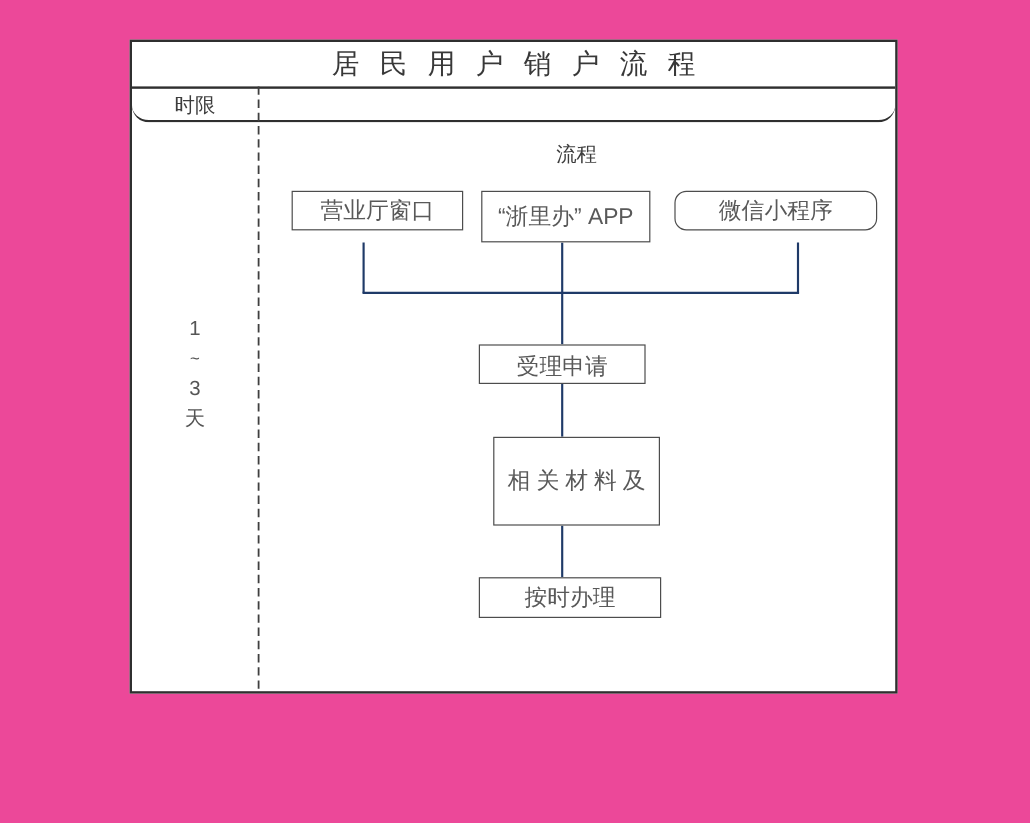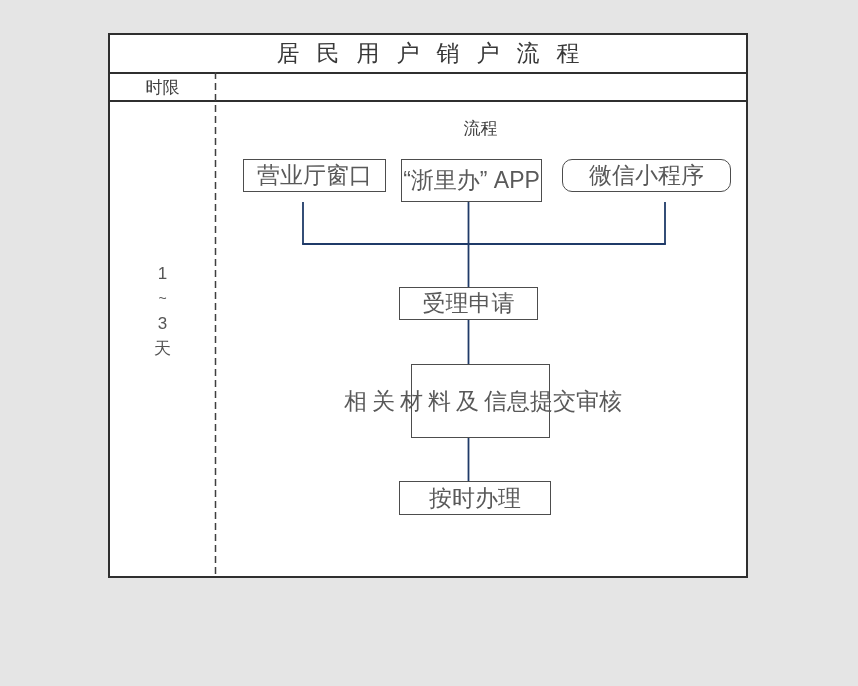--- a/index.html
+++ b/index.html
@@ -2,21 +2,21 @@
 <html><head>
 <meta charset="utf-8">
 <style>
   * { margin: 0; padding: 0; box-sizing: border-box; }
   html, body {
     width: 858px; height: 686px;
     background: #ffffff;
     font-family: "Liberation Sans", "DejaVu Sans", sans-serif;
     overflow: hidden;
   }
-  .canvas { position: relative; width: 858px; height: 686px; background: #e5e5e5; }
+  .canvas { position: relative; width: 858px; height: 686px; background: #ec4899; }
 
   .frame {
     position: absolute; left: 108px; top: 33px;
     width: 640px; height: 545px;
     border: 2px solid #2f2f2f;
     background: #ffffff;
   }
 
   .title-row {
     position: absolute; left: 0; top: 0; width: 636px; height: 39px;
@@ -26,20 +26,21 @@
   .title-text {
     font-size: 23px; color: #383838;
     letter-spacing: 17px; padding-left: 17px;
     white-space: nowrap;
   }
 
   .header-row {
     position: absolute; left: 0; top: 39px; width: 636px; height: 28px;
     border-bottom: 2px solid #2f2f2f;
     display: flex;
+    border-radius: 14px;
   }
   .header-cell-left {
     width: 105px; height: 26px;
     display: flex; align-items: center; justify-content: center;
     font-size: 17px; color: #3d3d3d;
   }
   .header-cell-right {
     flex: 1; height: 26px;
     display: flex; align-items: center; justify-content: center;
     font-size: 17px; color: #3d3d3d; margin-top: 41px;
@@ -58,21 +59,21 @@
     pointer-events: none;
   }
   .divider-stroke { stroke: #3f3f3f; stroke-width: 1.5; }
   .connector-stroke { stroke: #1f3a68; stroke-width: 1.8; }
 
   .node {
     position: absolute;
     border: 1.4px solid #4d4d4d;
     background: #ffffff;
     display: flex; align-items: center; justify-content: center;
-    font-size: 23px; color: #595959;
+    font-size: 19px; color: #595959;
     white-space: nowrap;
   }
   .node-channel-1 { left: 133px; top: 124px; width: 143px; height: 33px; }
   .node-channel-2 { left: 291px; top: 124px; width: 141px; height: 43px; }
   .node-channel-3 { left: 452px; top: 124px; width: 169px; height: 33px; border-radius: 10px; }
   .node-step-1    { left: 289px; top: 252px; width: 139px; height: 33px; align-items: flex-end; }
   .node-step-2    { left: 301px; top: 329px; width: 139px; height: 74px;
                     flex-direction: row; justify-content: center; line-height: 33px; }
   .node-step-3    { left: 289px; top: 446px; width: 152px; height: 34px; }
   .spaced-line { letter-spacing: 5px; padding-left: 5px; }
@@ -121,20 +122,19 @@
     </div>
     <div class="node node-channel-3">
       <span>微信小程序</span>
     </div>
 
     <div class="node node-step-1">
       <span>受理申请</span>
     </div>
     <div class="node node-step-2">
       <span class="spaced-line">相关材料及</span>
-      <span>信息提交审核</span>
     </div>
     <div class="node node-step-3">
       <span>按时办理</span>
     </div>
 
   </div>
 </div>
 
 </body></html>

